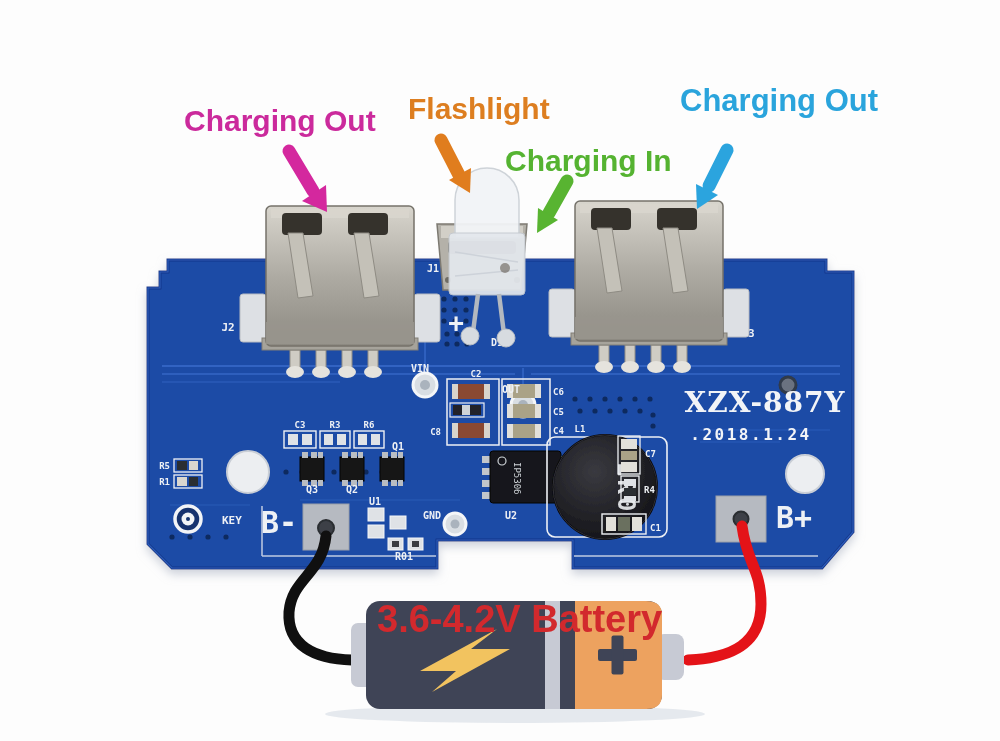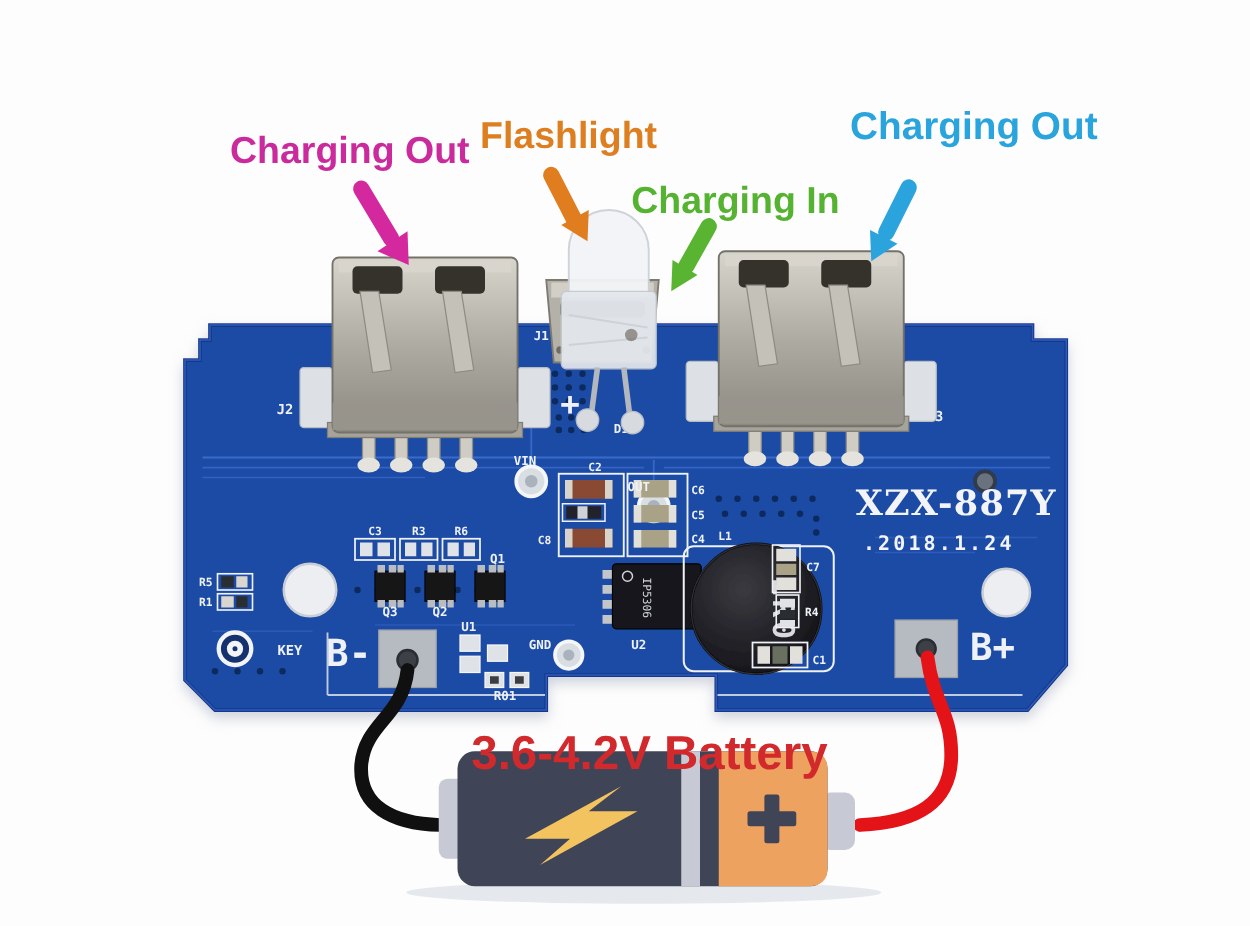--- a/index.html
+++ b/index.html
@@ -1,24 +1,24 @@
 <!DOCTYPE html>
 <html><head>
 <meta charset="utf-8">
 <style>
   html,body{margin:0;padding:0;background:#ffffff;}
   #stage{position:relative;width:1000px;height:741px;background:#fdfdfd;overflow:hidden;
          font-family:"Liberation Sans", sans-serif;text-decoration:underline;}
   svg{position:absolute;left:0;top:0;}
   .ann{position:absolute;font-weight:700;letter-spacing:0px;white-space:nowrap;}
   .ann-magenta{color:#cb2a9c;font-size:30px;}
-  .ann-orange{color:#dd7e20;font-size:30px;}
+  .ann-orange{color:#dd7e20;font-size:30px;margin-left:24px;}
   .ann-green{color:#55b331;font-size:30px;}
   .ann-cyan{color:#2aa4dc;font-size:31px;}
-  .ann-red{color:#d2292d;font-size:38px;}
+  .ann-red{color:#d2292d;font-size:38px;margin-top:16px;}
   .silk{font-family:"DejaVu Sans Mono", monospace;font-weight:700;fill:#eef1f5;}
 </style>
 </head>
 <body>
 
 <div id="stage">
 
 <svg width="1000" height="741" viewBox="0 0 1000 741">
   <defs>
     <linearGradient id="metal" x1="0" y1="0" x2="0" y2="1">

